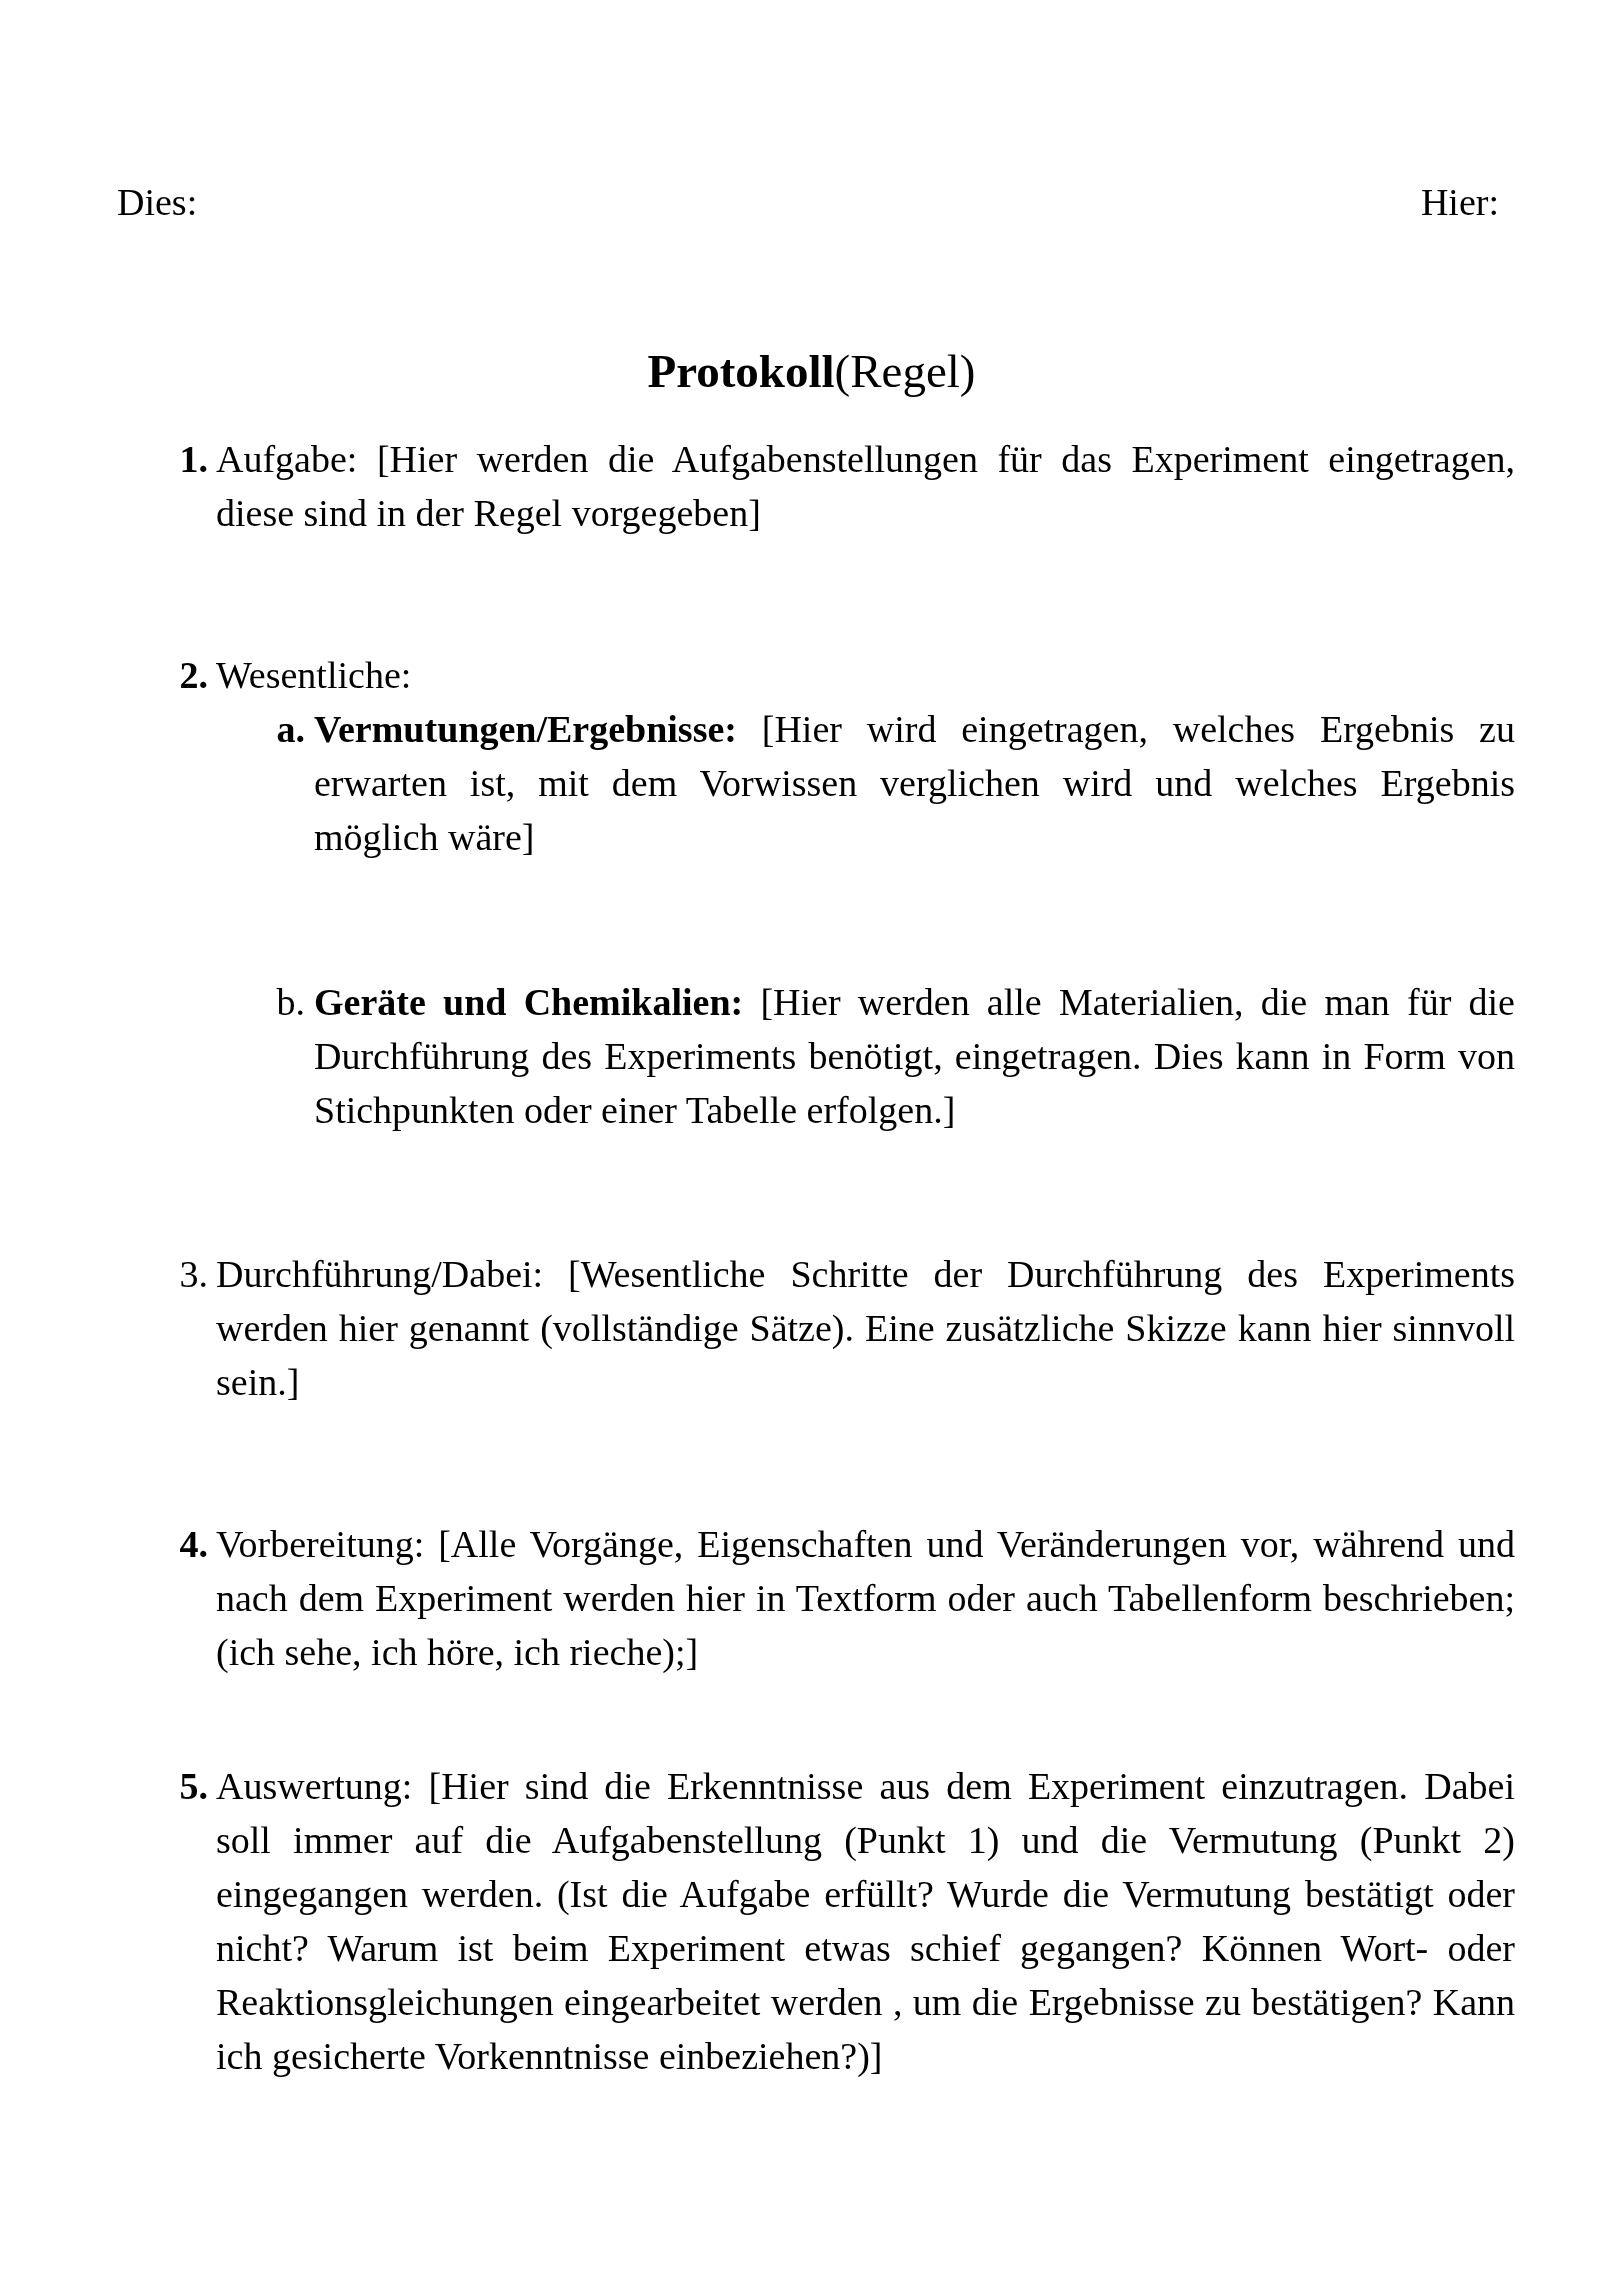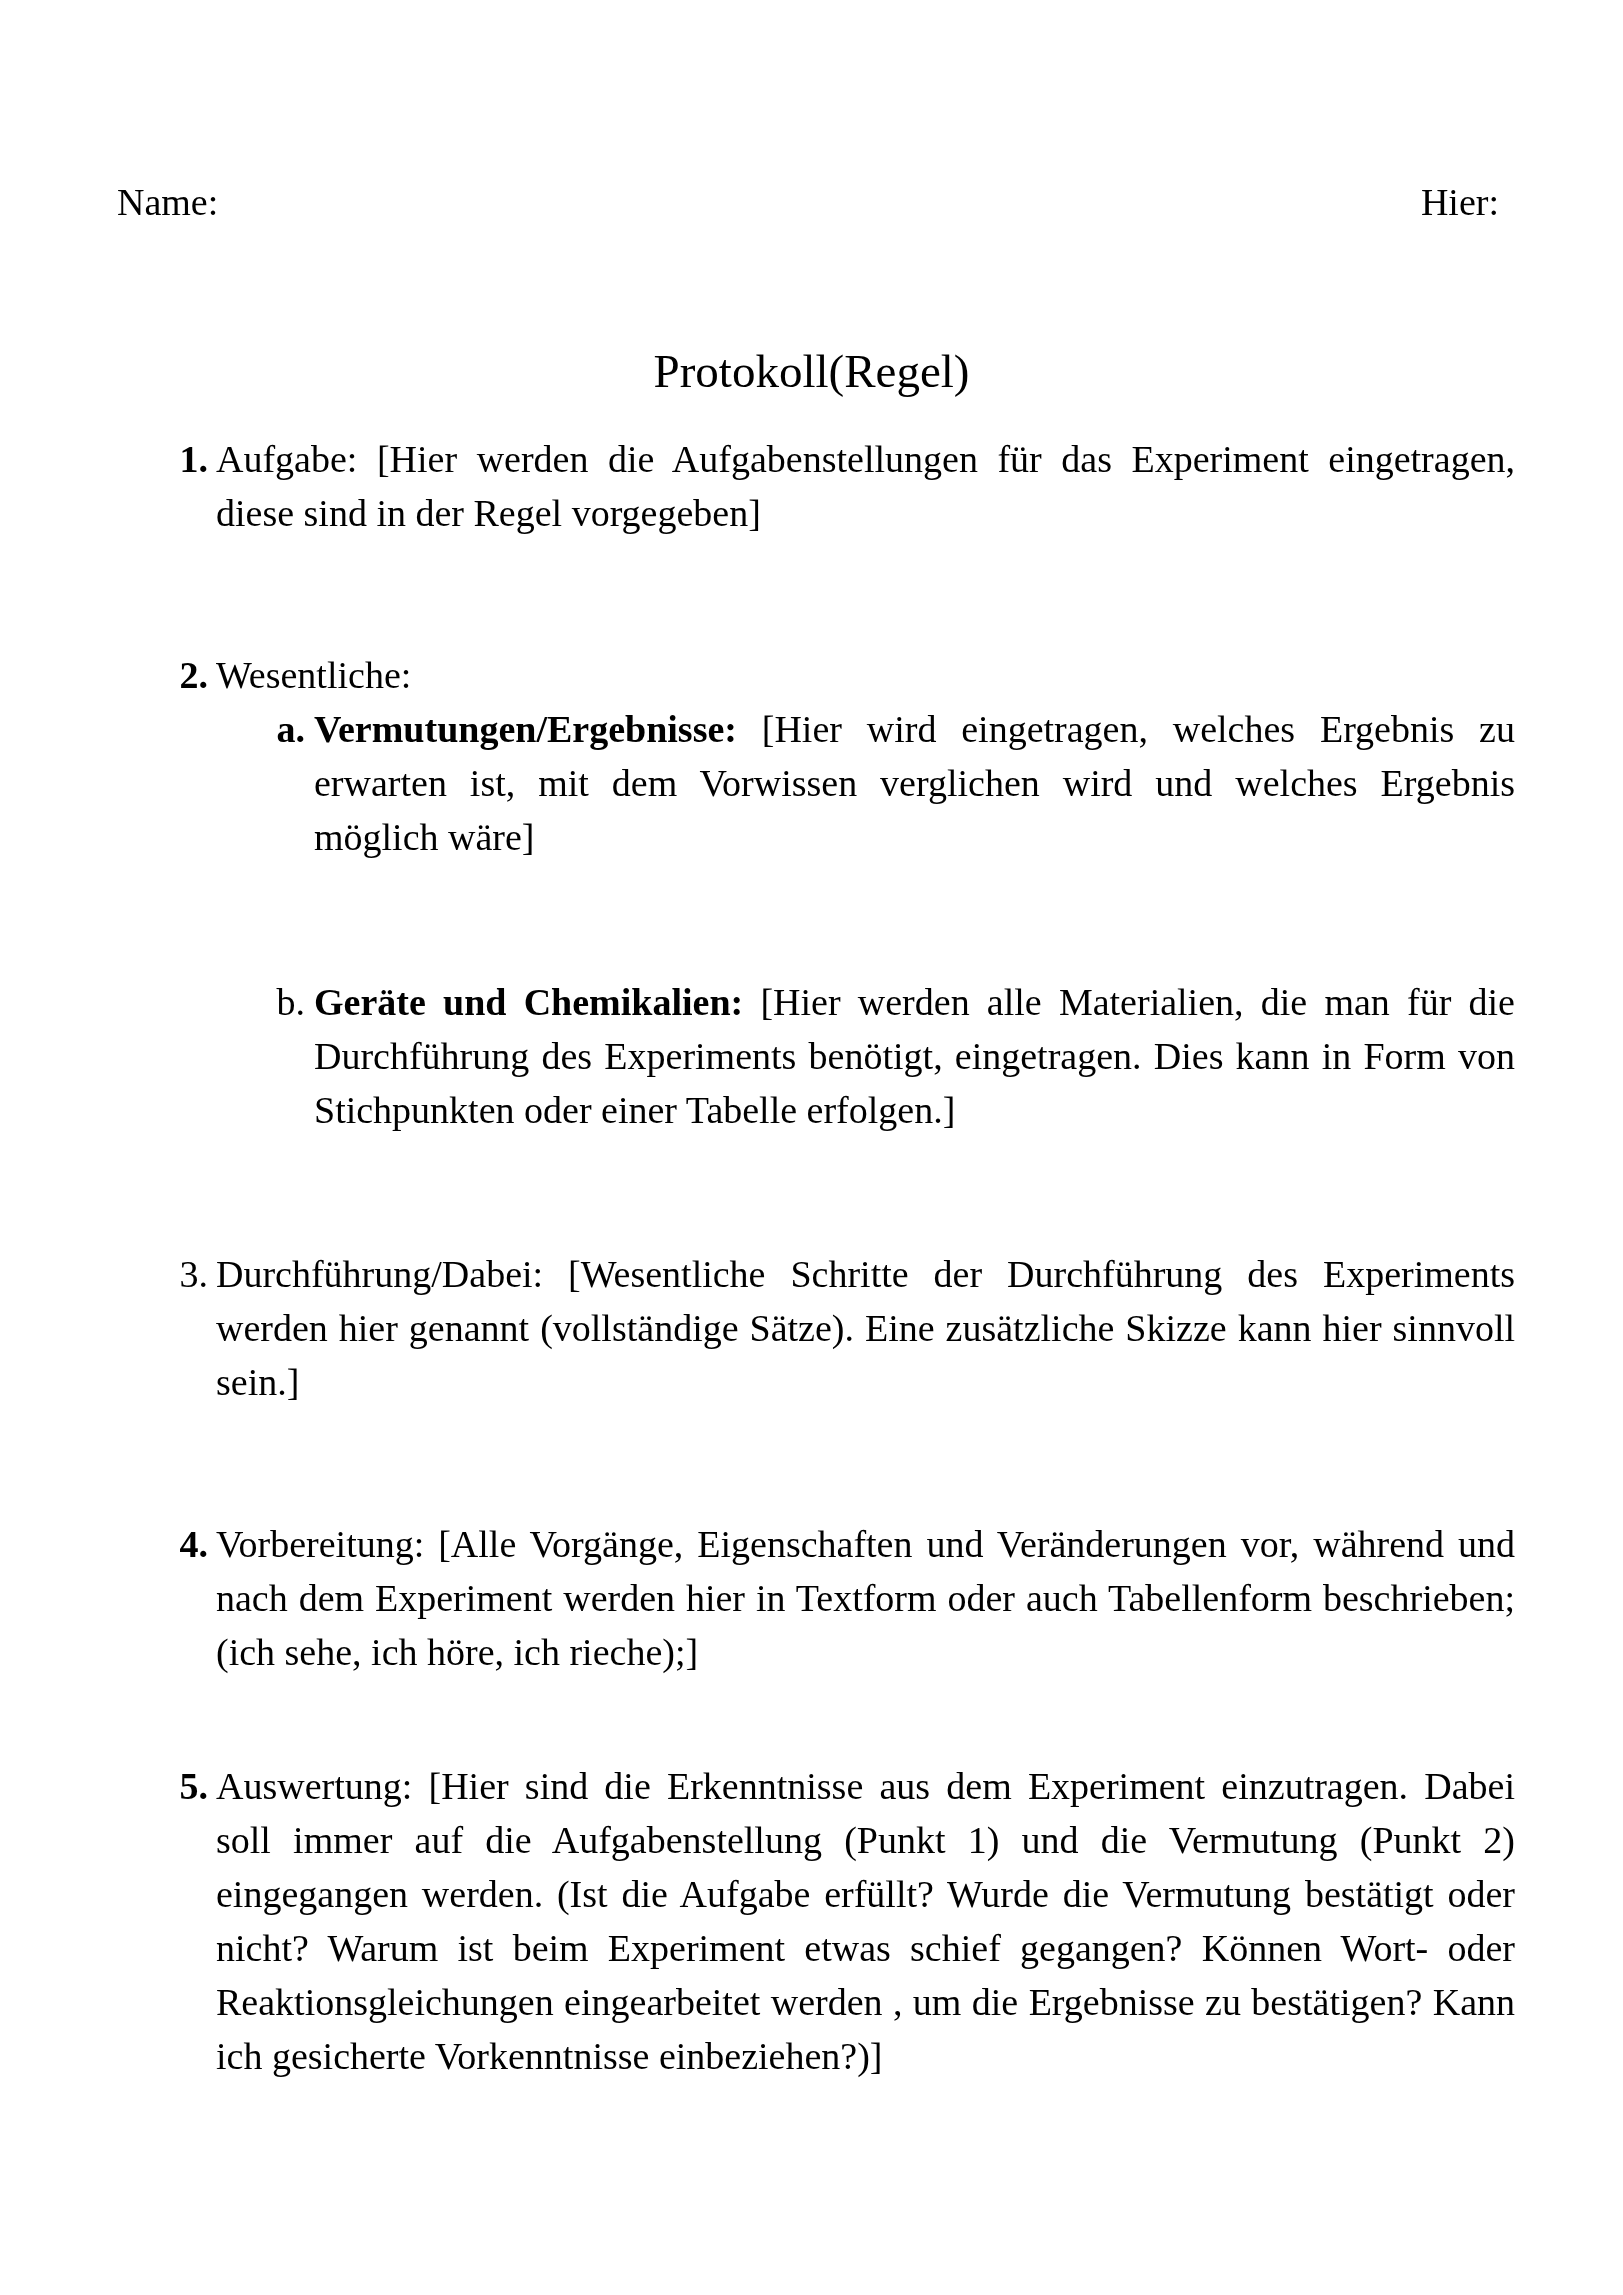--- a/index.html
+++ b/index.html
@@ -3,35 +3,35 @@
 <meta charset="utf-8">
 <style>
   html, body { margin:0; padding:0; background:#ffffff; }
   body { width:1623px; height:2295px; position:relative; overflow:hidden;
          font-family:"Liberation Serif","DejaVu Serif",serif; color:#000; }
   .hdr { position:absolute; top:175px; font-size:38px; line-height:54px; }
   #name-label { left:117px; }
   #date-label { right:124px; }
   .title { position:absolute; top:342px; left:0; width:1623px; text-align:center;
            font-size:47px; line-height:59px; }
-  .title b { font-weight:normal; }
+  .title b { font-weight:bold; }
   .item { position:absolute; left:216px; width:1299px; font-size:38px; line-height:54px;
           text-align:justify; }
   .item .num { position:absolute; left:-60px; width:52px; text-align:right; }
   .item .num.bold { font-weight:bold; }
   .item b { font-weight:normal; }
   .sub { position:absolute; left:314px; width:1201px; font-size:38px; line-height:54px;
          text-align:justify; }
   .sub .num { position:absolute; left:-52px; width:43px; text-align:right; }
   .sub .num.bold { font-weight:bold; }
 </style>
 </head>
 <body>
 
-<div id="name-label" class="hdr">Name:</div>
+<div id="name-label" class="hdr">Dies:</div>
 <div id="date-label" class="hdr">Hier:</div>
 
 <div class="title"><b>Protokoll</b><span>(Regel)</span></div>
 
 <div class="item" style="top:432px;">
   <span class="num bold">1.</span><b>Aufgabe:</b><span> [Hier werden die Aufgabenstellungen für das Experiment eingetragen, diese sind in der Regel vorgegeben]</span>
 </div>
 
 <div class="item" style="top:648px;">
   <span class="num bold">2.</span><b>Wesentliche:</b>

